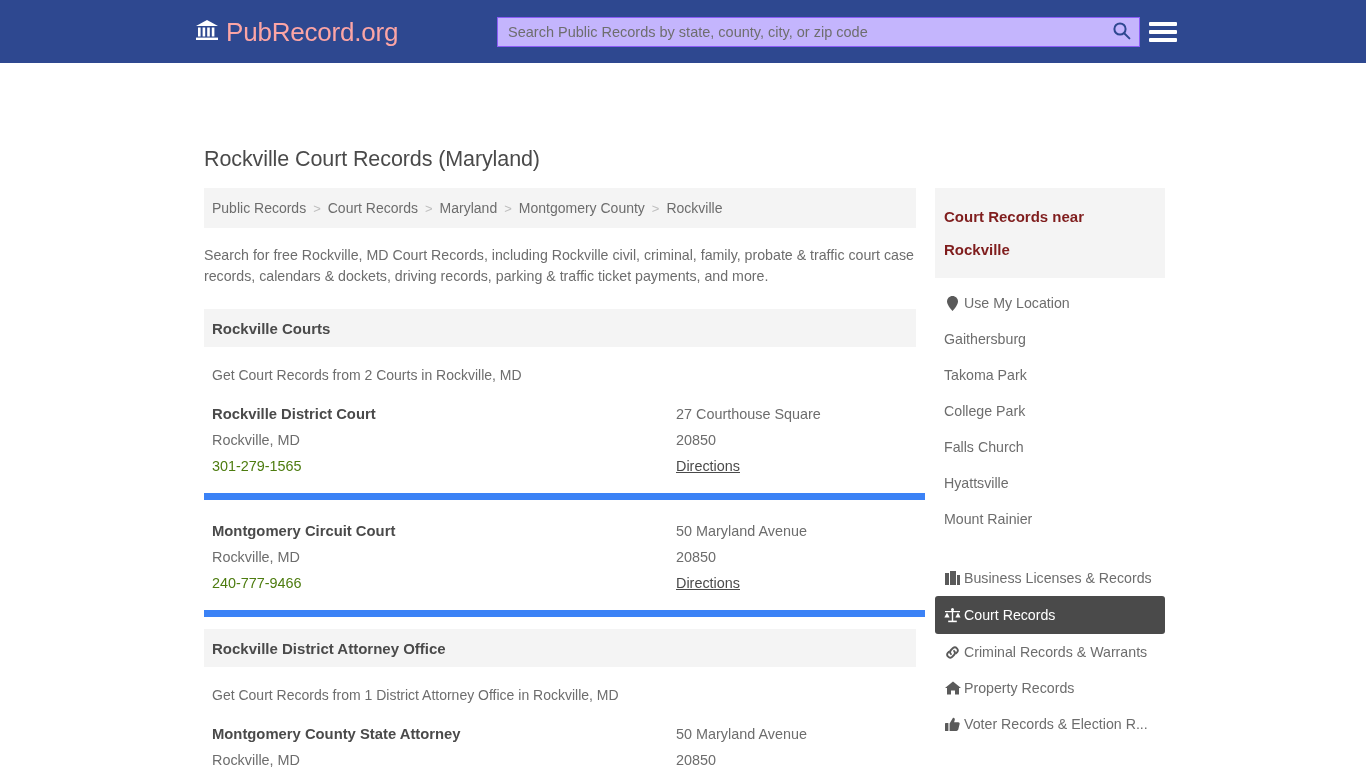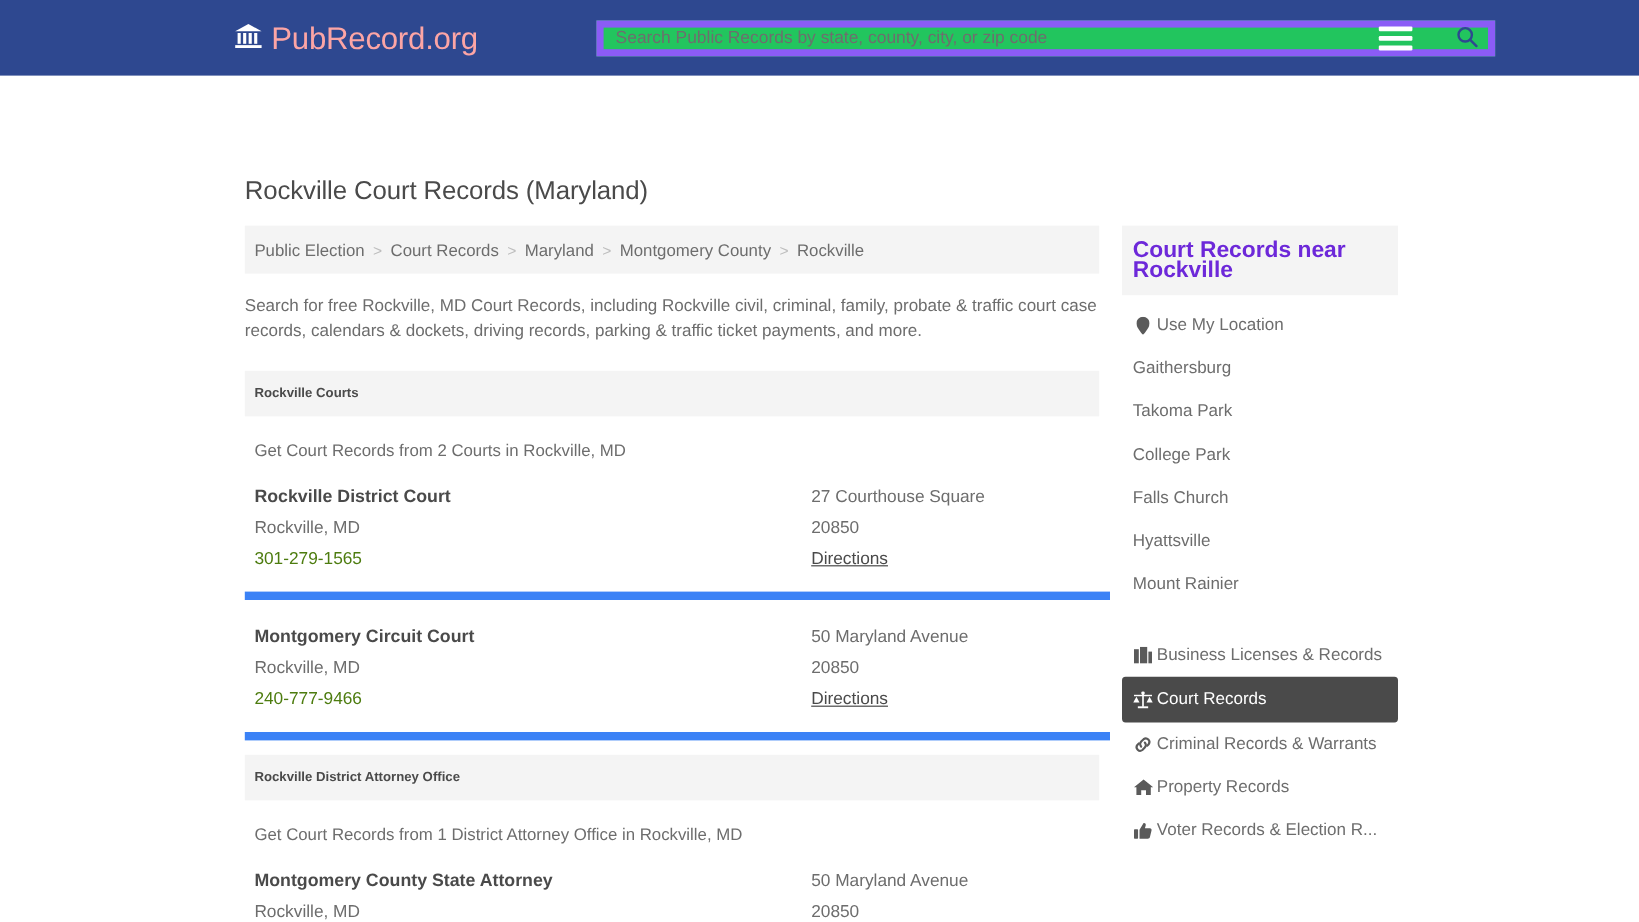--- a/index.html
+++ b/index.html
@@ -31,26 +31,26 @@
     font-weight: normal;
     letter-spacing: -0.2px;
     line-height: 1;
   }
   .brand .bank-icon { display: block; }
 
   .search-wrap {
     position: absolute;
     left: 497px;
     top: 17px;
-    width: 749px;
+    width: 643px;
     height: 30px;
-    background: #22c55e;
-    display: flex;
-    align-items: center;
-    border: 6px solid #8b5cf6;
+    background: #c4b5fd;
+    display: flex;
+    align-items: center;
+    border: 1px solid #8b5cf6;
   }
   .search-input {
     flex: 1;
     border: none;
     outline: none;
     background: transparent;
     height: 28px;
     padding: 0 10px;
     font-family: "Liberation Sans", sans-serif;
     font-size: 14.5px;
@@ -132,21 +132,21 @@
     margin: 17px 0 22px 0;
     width: 712px;
   }
 
   .section-head {
     background: #f4f4f4;
     height: 38px;
     display: flex;
     align-items: center;
     padding-left: 8px;
-    font-size: 11px;
+    font-size: 15px;
     font-weight: bold;
     color: #4a4a4a;
     width: 712px;
   }
   .section-sub {
     font-size: 14px;
     color: #6d6d6d;
     margin: 20px 0 0 0;
     padding-left: 8px;
   }
@@ -180,24 +180,24 @@
     line-height: 26px;
     display: inline-block;
     cursor: pointer;
   }
 
   .spacer-12 { height: 12px; }
 
   
   .side-head {
     background: #f4f4f4;
-    color: #6d28d9;
+    color: #7f1d1d;
     font-weight: bold;
-    font-size: 19px;
-    line-height: 17px;
+    font-size: 15px;
+    line-height: 33px;
     padding: 12px 12px 12px 9px;
   }
   .side-head.one-line { padding: 9px 12px 9px 9px; }
 
   .side-list { margin: 0; padding: 0; list-style: none; }
   .side-item {
     display: flex;
     align-items: center;
     gap: 3px;
     height: 36px;
@@ -269,21 +269,21 @@
   </div>
 </div>
 
 <div class="page">
 
   <div class="content-col">
 
     <h1 class="page-title">Rockville Court Records (Maryland)</h1>
 
     <div class="breadcrumb">
-      <a>Public Election</a>
+      <a>Public Records</a>
       <span class="sep">&gt;</span>
       <a>Court Records</a>
       <span class="sep">&gt;</span>
       <a>Maryland</a>
       <span class="sep">&gt;</span>
       <a>Montgomery County</a>
       <span class="sep">&gt;</span>
       <a>Rockville</a>
     </div>
 

